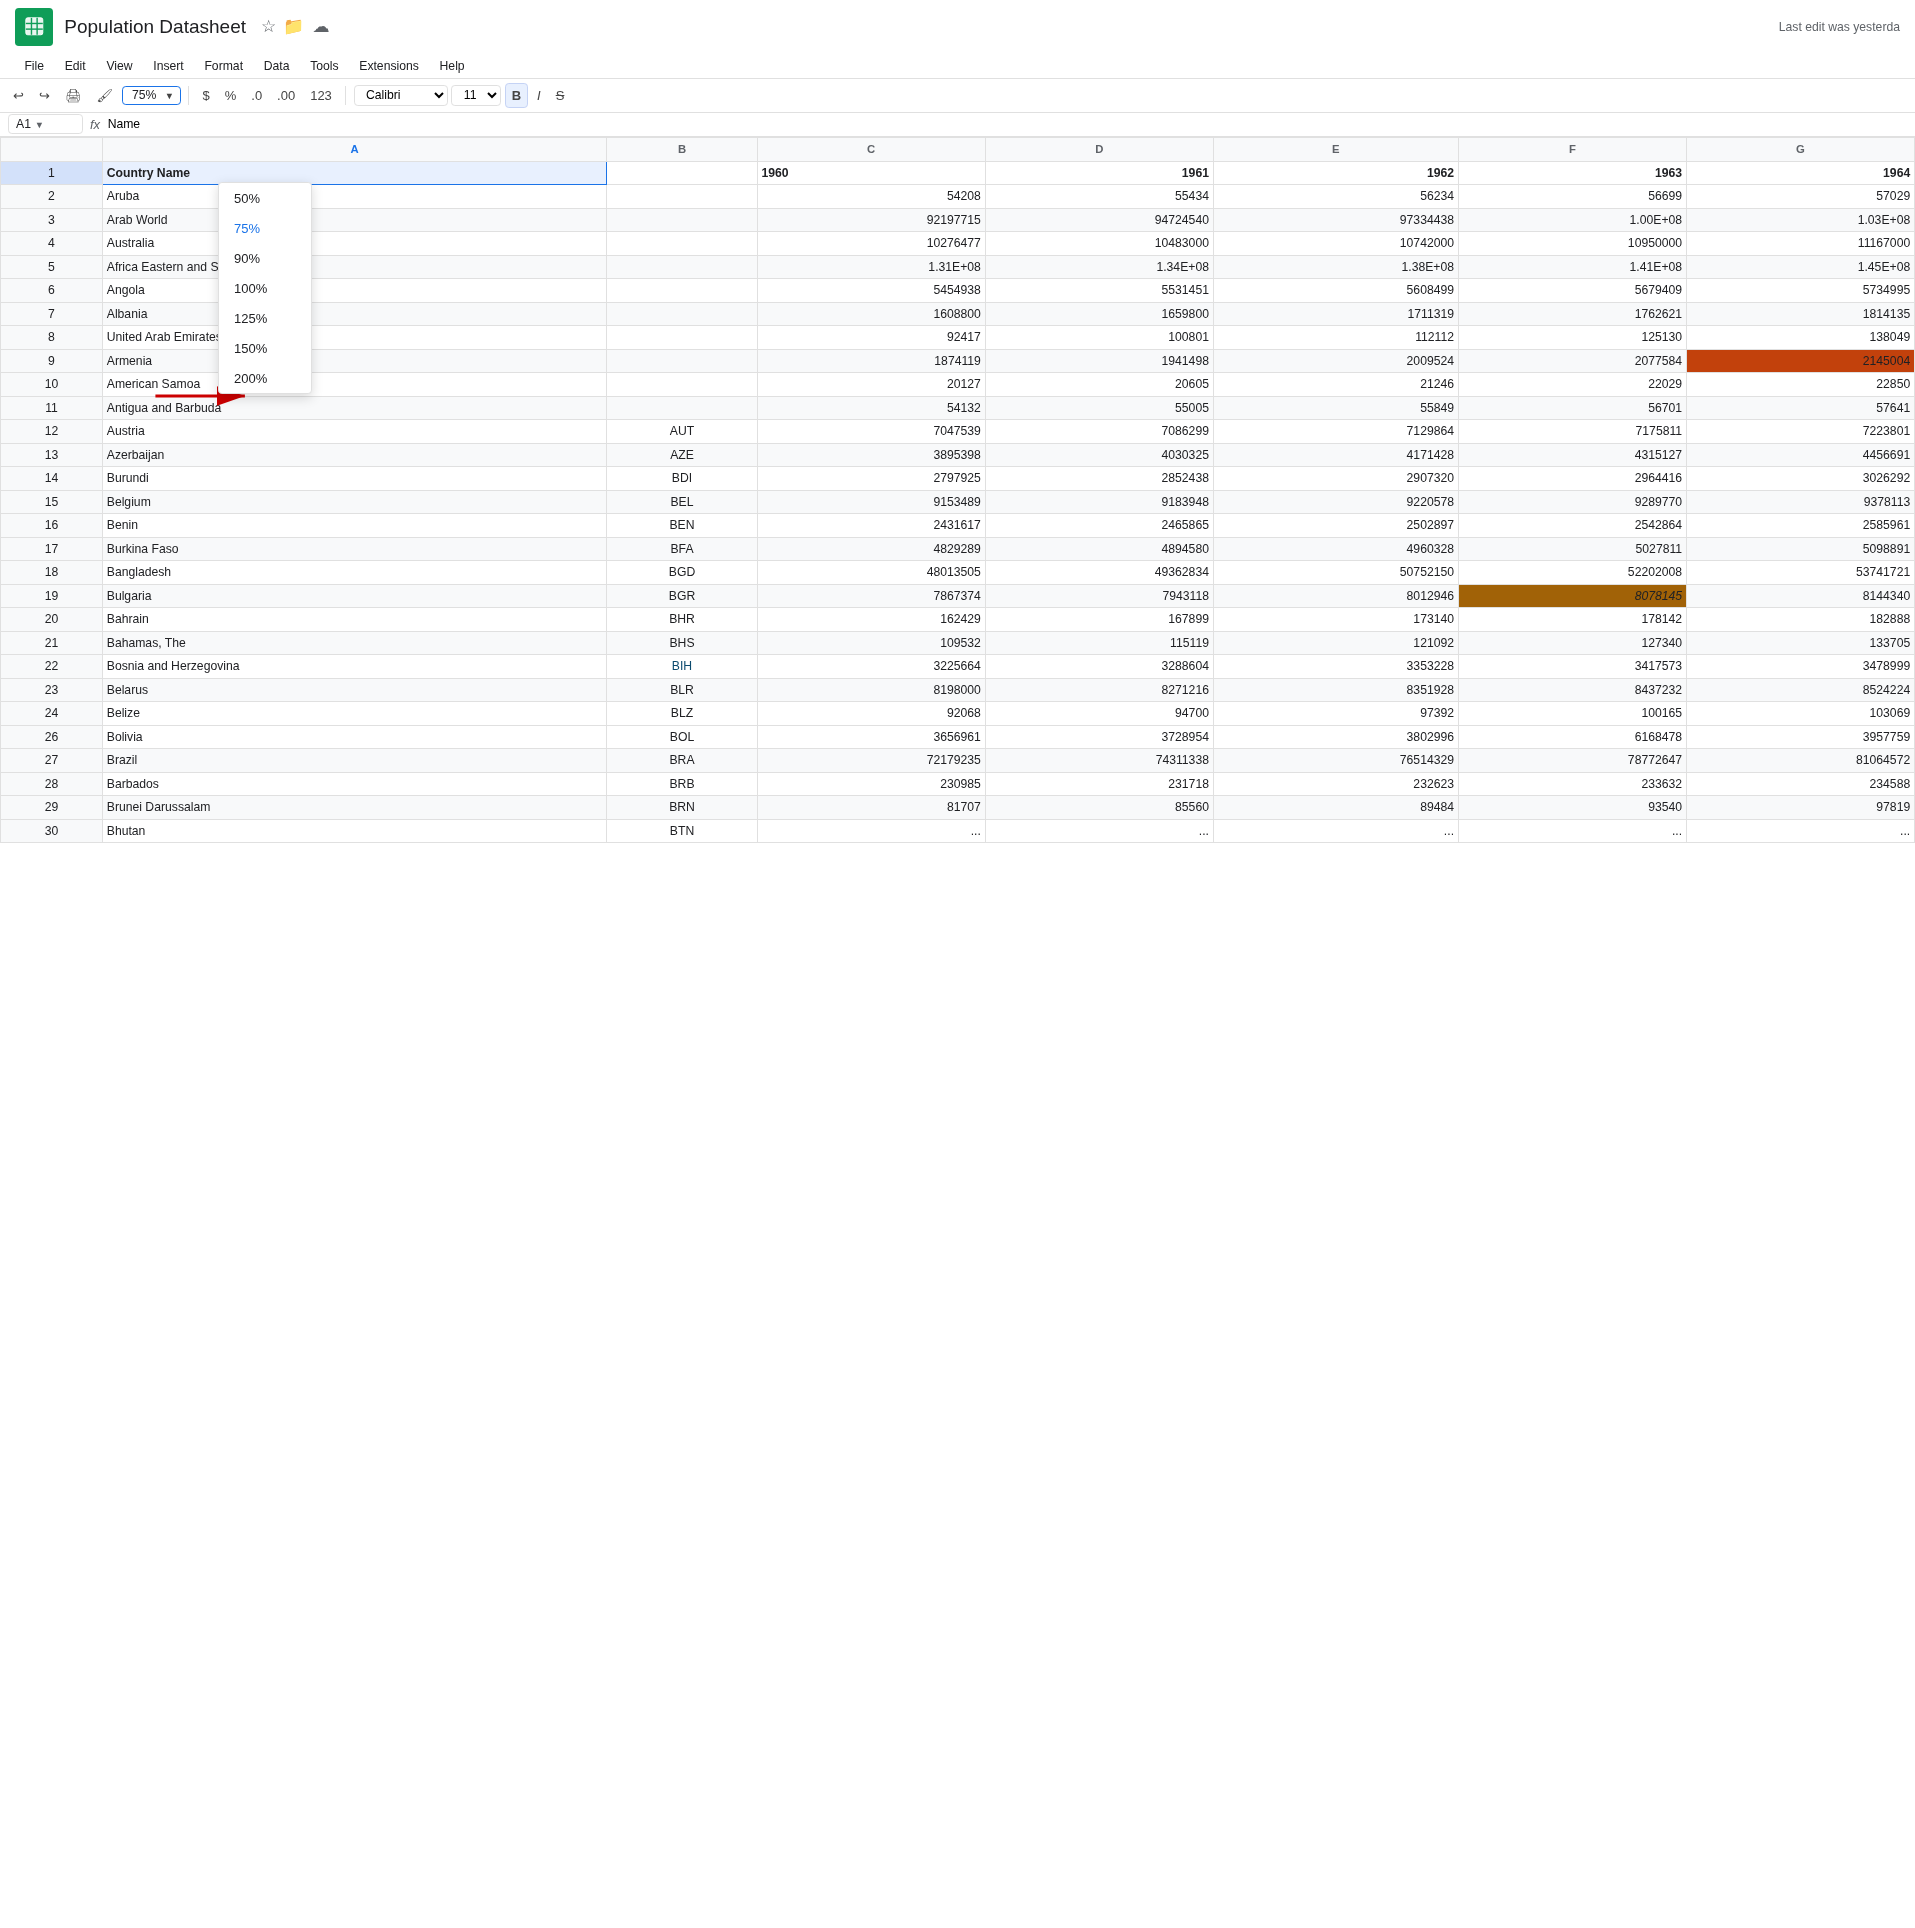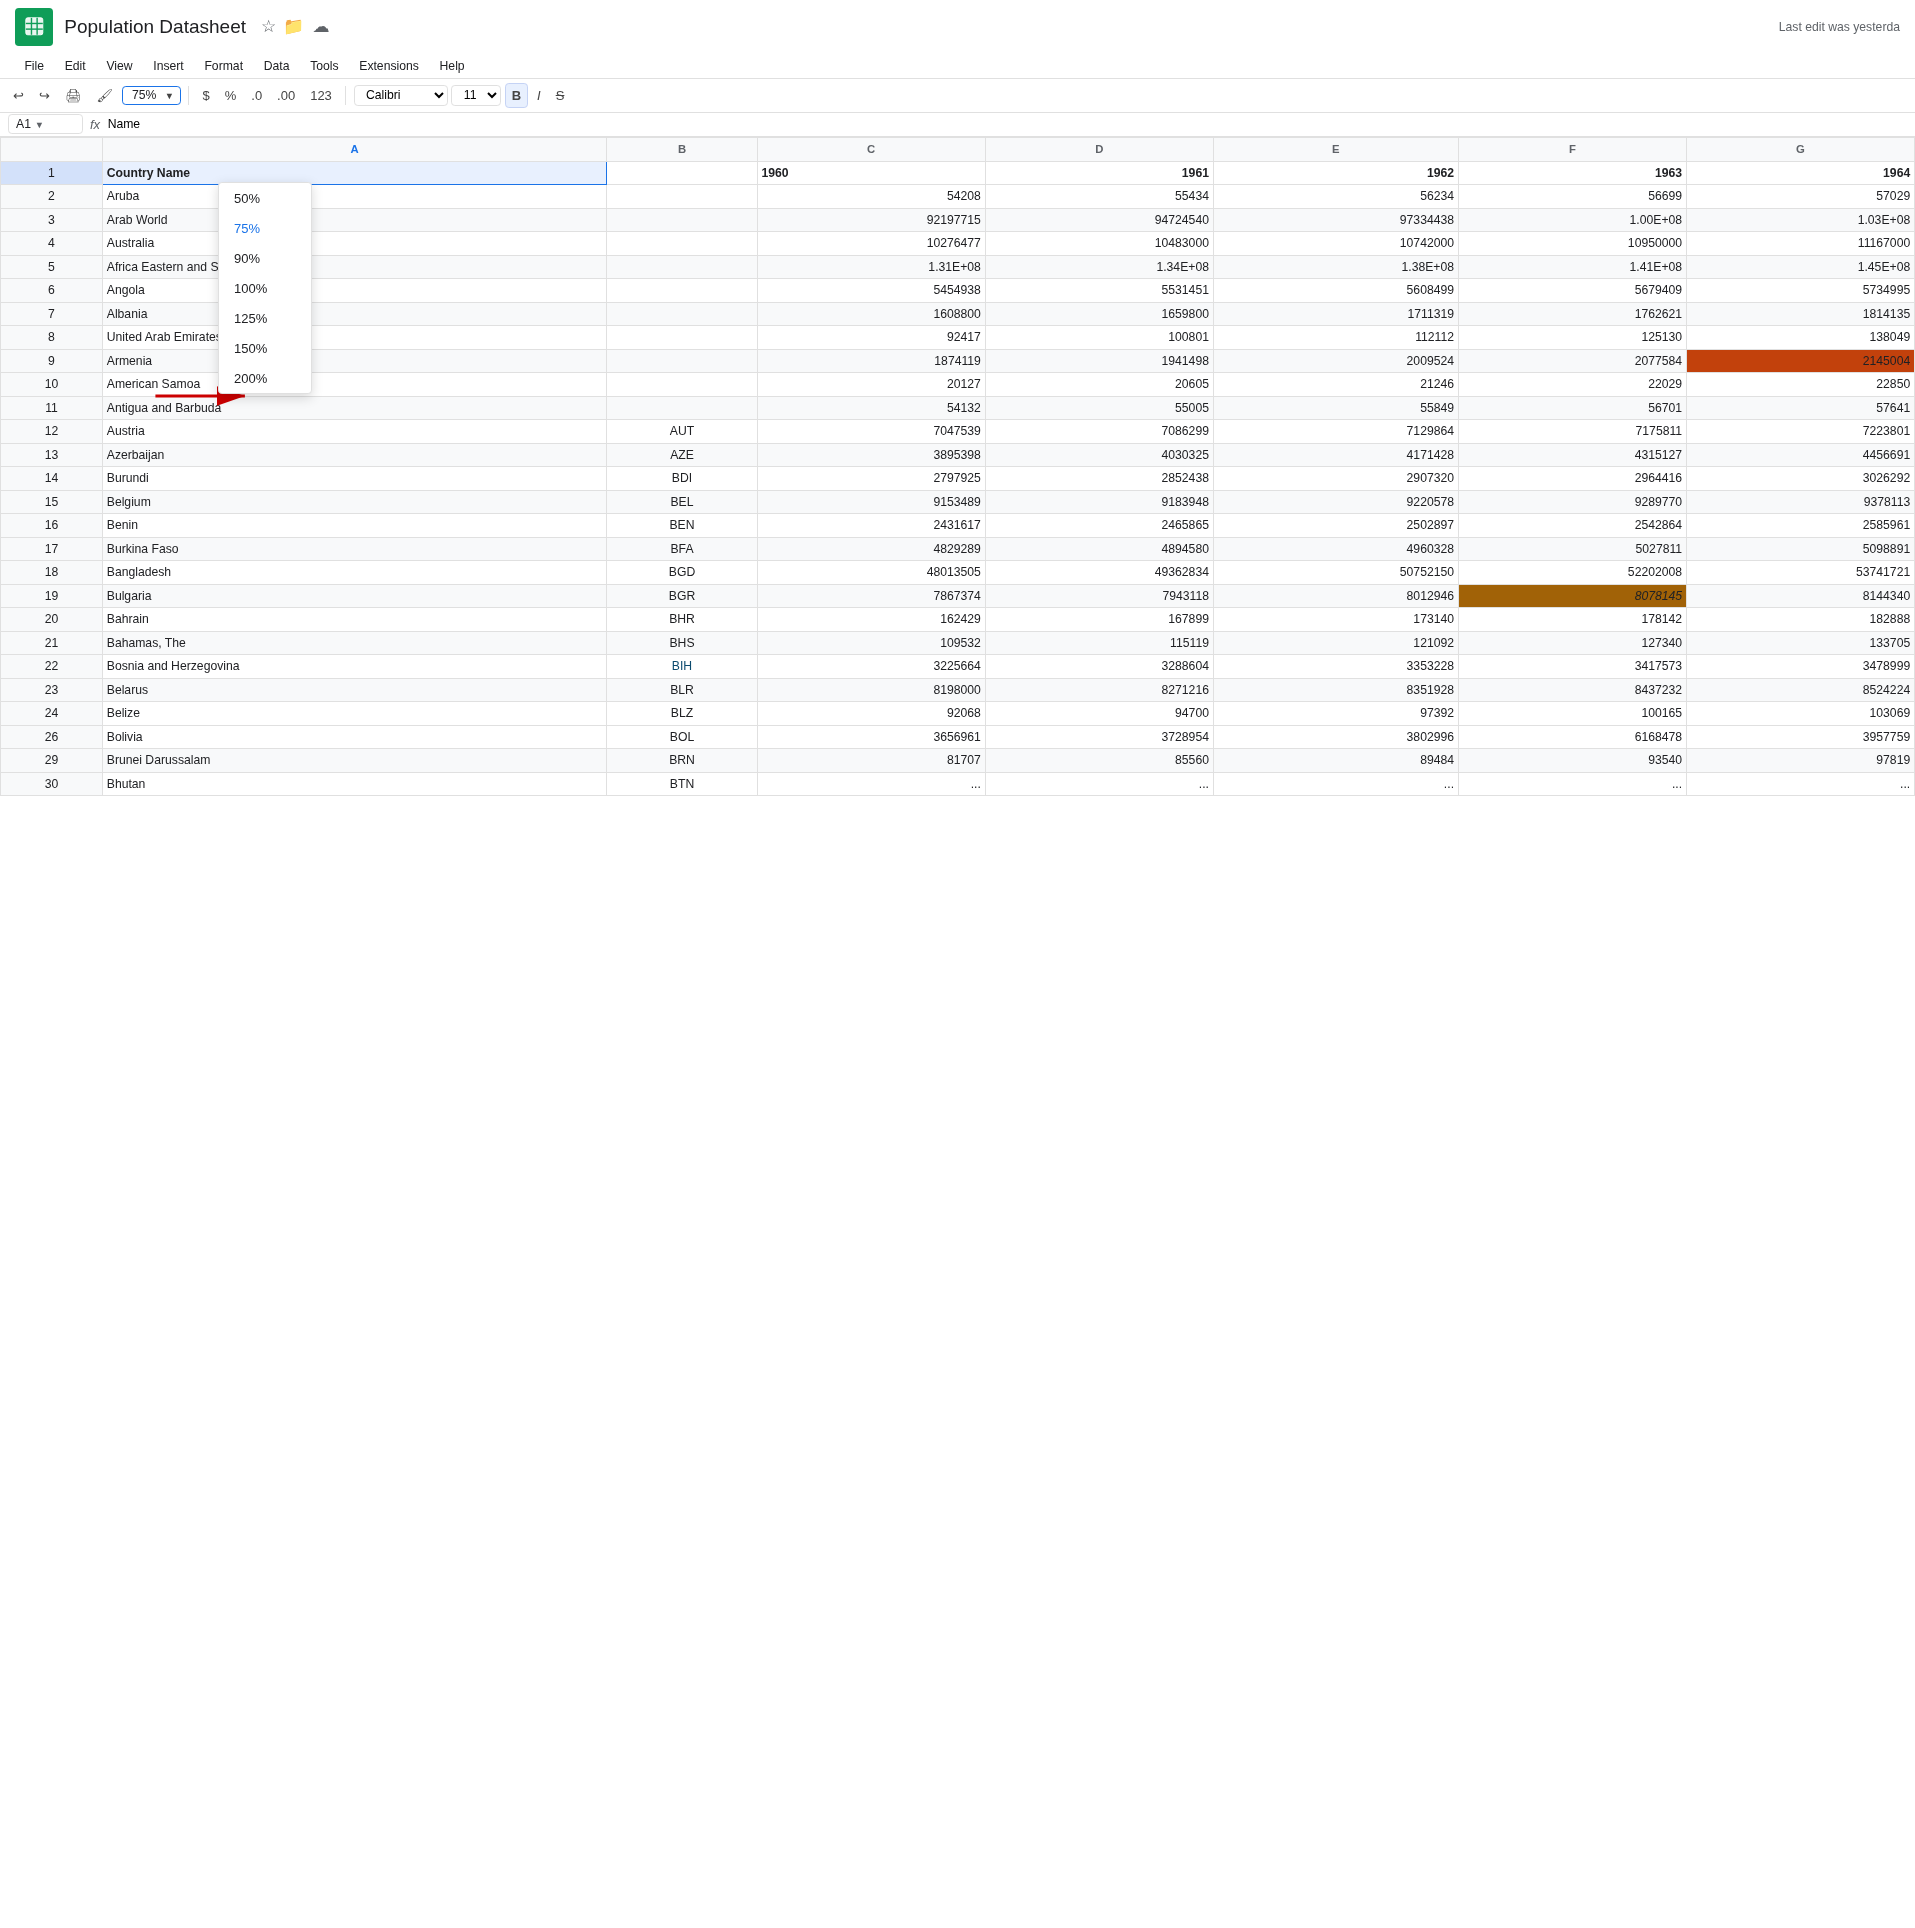--- a/index.html
+++ b/index.html
@@ -574,20 +574,40 @@
       <td class="row-num" style="">26</td>
       <td style="">Bolivia</td>
       <td style="text-align:center; color: #202124; ">BOL</td>
       <td class="num-cell" style="">3656961</td>
       <td class="num-cell" style="">3728954</td>
       <td class="num-cell" style="">3802996</td>
       <td class="num-cell" style="">6168478</td>
       <td class="num-cell" style="">3957759</td>
     </tr>
         <tr class="data-row">
+      <td class="row-num" style="background:#f8f9fa;">27</td>
+      <td style="background:#f8f9fa;">Brazil</td>
+      <td style="text-align:center; color: #202124; background:#f8f9fa;">BRA</td>
+      <td class="num-cell" style="background:#f8f9fa;">72179235</td>
+      <td class="num-cell" style="background:#f8f9fa;">74311338</td>
+      <td class="num-cell" style="background:#f8f9fa;">76514329</td>
+      <td class="num-cell" style="background:#f8f9fa;">78772647</td>
+      <td class="num-cell" style="background:#f8f9fa;">81064572</td>
+    </tr>
+        <tr class="data-row">
+      <td class="row-num" style="">28</td>
+      <td style="">Barbados</td>
+      <td style="text-align:center; color: #202124; ">BRB</td>
+      <td class="num-cell" style="">230985</td>
+      <td class="num-cell" style="">231718</td>
+      <td class="num-cell" style="">232623</td>
+      <td class="num-cell" style="">233632</td>
+      <td class="num-cell" style="">234588</td>
+    </tr>
+        <tr class="data-row">
       <td class="row-num" style="background:#f8f9fa;">29</td>
       <td style="background:#f8f9fa;">Brunei Darussalam</td>
       <td style="text-align:center; color: #202124; background:#f8f9fa;">BRN</td>
       <td class="num-cell" style="background:#f8f9fa;">81707</td>
       <td class="num-cell" style="background:#f8f9fa;">85560</td>
       <td class="num-cell" style="background:#f8f9fa;">89484</td>
       <td class="num-cell" style="background:#f8f9fa;">93540</td>
       <td class="num-cell" style="background:#f8f9fa;">97819</td>
     </tr>
         <tr class="data-row">

